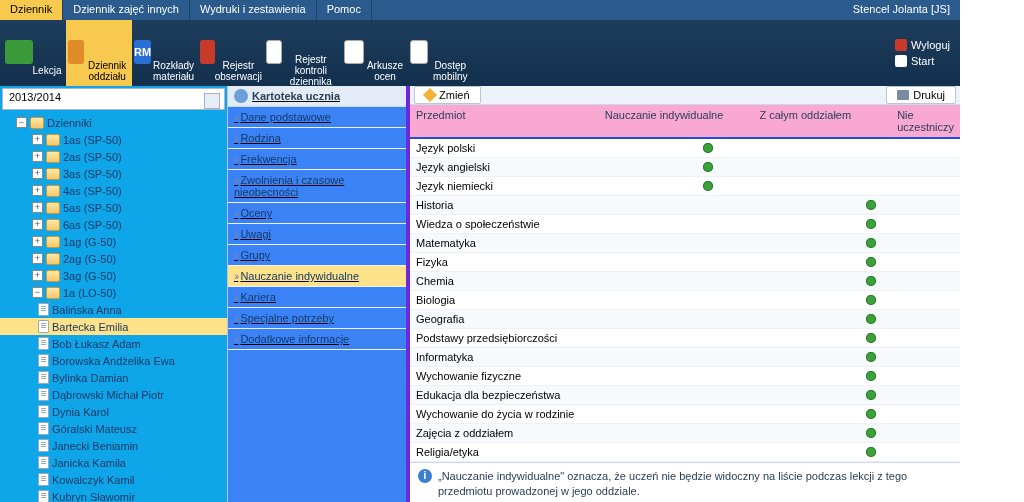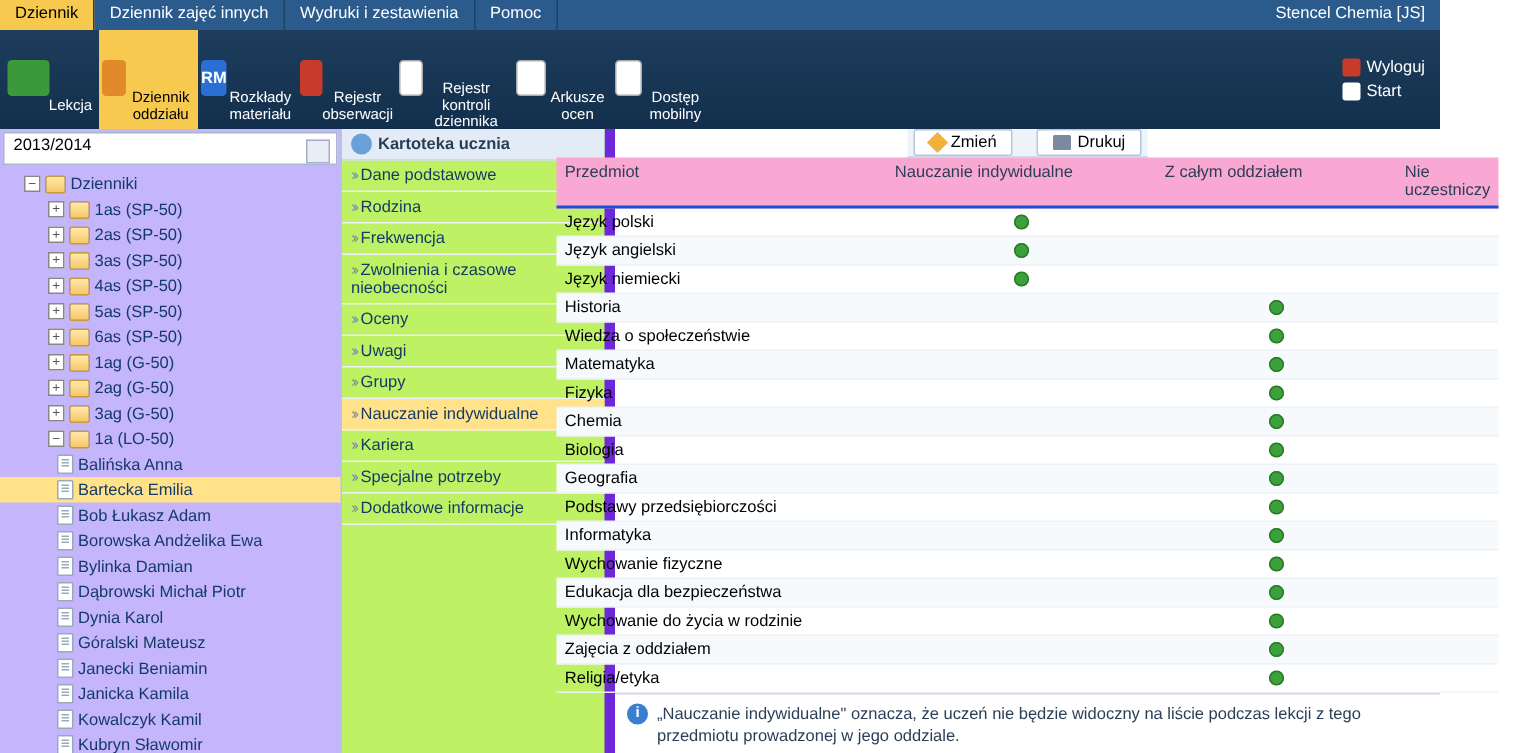--- a/index.html
+++ b/index.html
@@ -28,46 +28,46 @@
 .ico-green { background: #3a9a3a; }
 .ico-orange { background: #e08a2a; }
 .ico-blue { background: #2a6fd4; color: #fff; font-weight: bold; font-size: 11px; }
 .ico-red { background: #c83a2a; }
 .ico-white { background: #fff; border: 1px solid #aaa; }
 
 
 .main { flex: 1; display: flex; min-height: 0; }
 
 
-.tree-panel { width: 228px; border-right: 1px solid #b5c7db; display: flex; flex-direction: column; background: #c4b5fd; }
+.tree-panel { width: 228px; border-right: 1px solid #b5c7db; display: flex; flex-direction: column; background: #0ea5e9; }
 .year-select { height: 22px; border: 1px solid #a6b8cc; margin: 2px; padding: 2px 6px; background: #fff; position: relative; }
 .year-select:after { content: ""; position: absolute; right: 4px; top: 4px; width: 14px; height: 14px; background: #e8eef6; border: 1px solid #aac; }
 .tree { flex: 1; overflow: auto; padding: 2px 0; }
 .tree .node { padding: 1px 0 1px 4px; white-space: nowrap; display: flex; align-items: center; gap: 3px; cursor: pointer; height: 17px; }
 .tree .node.selected { background: #ffe28a; }
 .tree .toggle { width: 11px; height: 11px; border: 1px solid #888; font-size: 9px; line-height: 9px; text-align: center; background: #fff; color: #555; }
 .tree .toggle.blank { border: none; background: none; }
 .tree .folder { display: inline-block; width: 14px; height: 12px; background: linear-gradient(#ffe9a8,#f6c86a); border: 1px solid #c79a3a; border-radius: 2px; }
 .tree .file { display: inline-block; width: 11px; height: 13px; background: #fff; border: 1px solid #9ab; border-radius: 1px; position: relative; }
 .tree .file:before { content: ""; position: absolute; left: 2px; top: 2px; width: 5px; height: 1px; background: #9ab; box-shadow: 0 2px 0 #9ab, 0 4px 0 #9ab; }
 .tree .lbl { color: #153a66; }
 .tree .indent1 { padding-left: 16px; }
 .tree .indent2 { padding-left: 32px; }
 .tree .indent3 { padding-left: 24px; }
 
 
-.midnav { width: 182px; border-right: 7px solid #6d28d9; background: #bef264; }
+.midnav { width: 182px; border-right: 4px solid #6d28d9; background: #3b82f6; text-decoration: underline; }
 .midnav .title { background: #e3ecf6; padding: 3px 6px; font-weight: bold; color: #2a3e56; border-bottom: 1px solid #cdd9e6; display: flex; align-items: center; gap: 4px; }
 .midnav .title .pico { width: 14px; height: 14px; border-radius: 50%; background: #6aa0d8; display: inline-block; }
 .midnav .item { padding: 4px 6px; cursor: pointer; border-bottom: 1px solid #eef2f7; color: #153a66; }
 .midnav .item:before { content: "›› "; color: #7a8aa0; letter-spacing: -2px; margin-right: 2px; }
 .midnav .item.active { background: #ffe28a; }
 
 
-.content { flex: 1; display: flex; flex-direction: column; min-width: 0; align-items: center; }
+.content { flex: 1; display: flex; flex-direction: column; min-width: 0; }
 .content .toolbar { height: 26px; background: #eef3f9; border-bottom: 1px solid #cdd9e6; display: flex; align-items: center; padding: 0 4px; gap: 8px; }
 .content .toolbar .btn { background: #fff; border: 1px solid #b5c7db; padding: 2px 10px; cursor: pointer; border-radius: 2px; display: flex; align-items: center; gap: 4px; }
 .content .toolbar .btn .pen { display: inline-block; width: 10px; height: 10px; background: #f2b23a; transform: rotate(-45deg); }
 .content .toolbar .spacer { flex: 1; }
 .content .toolbar .btn .prn { display: inline-block; width: 12px; height: 10px; background: #7a8aa0; border-radius: 1px; }
 
 .grid { flex: 0 0 auto; }
 .grid .header { display: flex; background: #f9a8d4; border-bottom: 2px solid #1d4ed8; }
 .grid .header .col { padding: 4px 6px; color: #2a3e56; }
 .grid .body { }
@@ -87,21 +87,21 @@
 <body>
 
 <div class="app">
 
   <div class="tabbar">
     <div class="tab active">Dziennik</div>
     <div class="tab">Dziennik zajęć innych</div>
     <div class="tab">Wydruki i zestawienia</div>
     <div class="tab">Pomoc</div>
     <div class="spacer"></div>
-    <div class="user">Stencel Chemia [JS]</div>
+    <div class="user">Stencel Jolanta [JS]</div>
   </div>
 
   <div class="ribbon">
     <div class="rbtn">
       <span class="ico ico-green"></span>
       <span class="lbl">Lekcja</span>
     </div>
     <div class="rbtn active">
       <span class="ico ico-orange"></span>
       <span class="lbl">Dziennik oddziału</span>

